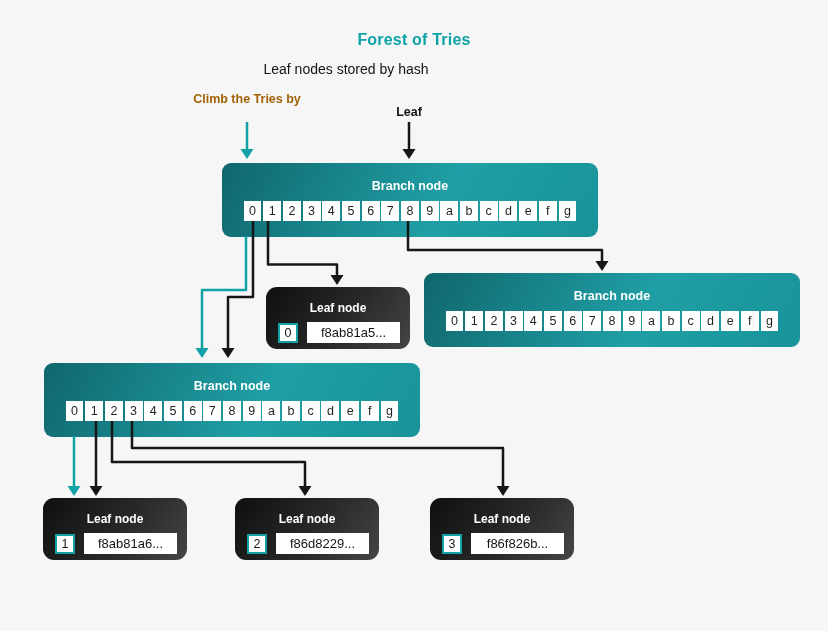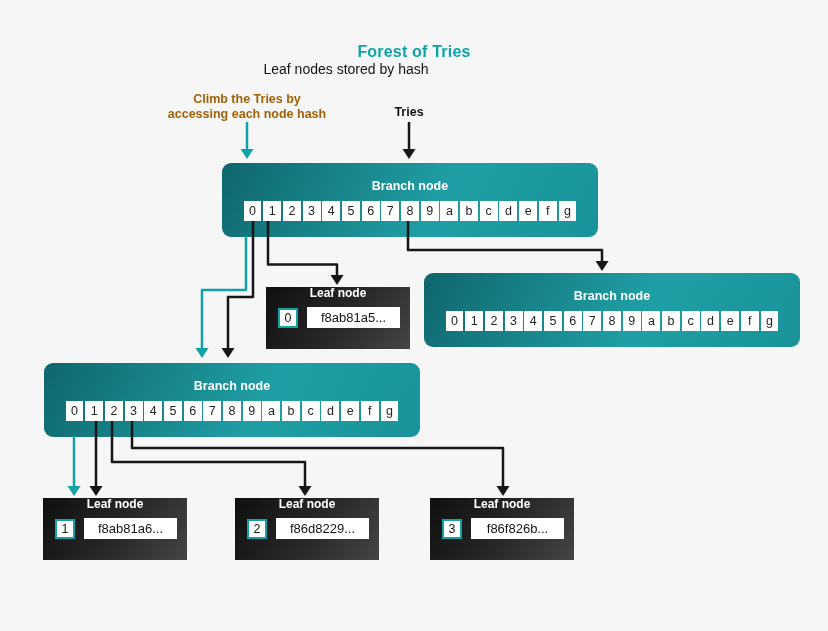--- a/index.html
+++ b/index.html
@@ -4,21 +4,21 @@
 <style>
   html,body { margin:0; padding:0; background:#f5f6f5; }
   .canvas {
     position:relative; width:828px; height:631px; overflow:hidden;
     background:#f5f6f5;
     font-family:"Liberation Sans", sans-serif;
   }
   .connectors { position:absolute; left:0; top:0; pointer-events:none; z-index:5; }
 
   .title {
-    position:absolute; left:0; top:43px; width:828px; text-align:center;
+    position:absolute; left:0; top:31px; width:828px; text-align:center;
     font-size:16px; font-weight:bold; color:#0da3a9; letter-spacing:.2px;
   }
   .subtitle {
     position:absolute; left:0; top:61px; width:692px; text-align:center;
     font-size:14px; font-weight:500; color:#141414;
   }
   .climb-note {
     position:absolute; left:117px; top:92px; width:260px; text-align:center;
     font-size:12.5px; font-weight:bold; color:#a16207; line-height:14.5px;
   }
@@ -40,23 +40,23 @@
     margin-bottom:8px; line-height:14px;
   }
   .cells { display:flex; justify-content:center; gap:1.8px; padding:0 19px; }
   .cell {
     width:17.9px; height:20px; background:#ffffff; color:#242424;
     font-size:12.5px; display:flex; align-items:center; justify-content:center;
     flex:none;
   }
 
   .leaf {
-    position:absolute; width:144px; height:62px; border-radius:0;
+    position:absolute; width:144px; height:62px; border-radius:11px;
     background:linear-gradient(125deg,#0f0f0f 0%, #292929 55%, #454545 100%);
-    box-sizing:border-box; padding-top:0; z-index:2;
+    box-sizing:border-box; padding-top:15px; z-index:2;
   }
   .l0 { left:266px; top:287px; }
   .l1 { left:43px;  top:498px; }
   .l2 { left:235px; top:498px; }
   .l3 { left:430px; top:498px; }
   .leaf-label {
     text-align:center; color:#ffffff; font-size:12px; font-weight:600;
     line-height:13px;
   }
   .leaf-row { display:flex; align-items:center; margin-top:7px; padding-left:12px; gap:9px; }
@@ -73,23 +73,22 @@
 </head>
 <body>
 
 <div class="canvas">
 
   <div class="title">Forest of Tries</div>
   <div class="subtitle">Leaf nodes stored by hash</div>
 
   <div class="climb-note">
     <div>Climb the Tries by</div>
-    <div>accessing each node hash</div>
-  </div>
-  <div class="root-note">Tries</div>
+  </div>
+  <div class="root-note">Leaf</div>
 
   <div class="branch b1">
     <div class="branch-label">Branch node</div>
     <div class="cells">
         <span class="cell">0</span>
         <span class="cell">1</span>
         <span class="cell">2</span>
         <span class="cell">3</span>
         <span class="cell">4</span>
         <span class="cell">5</span>

